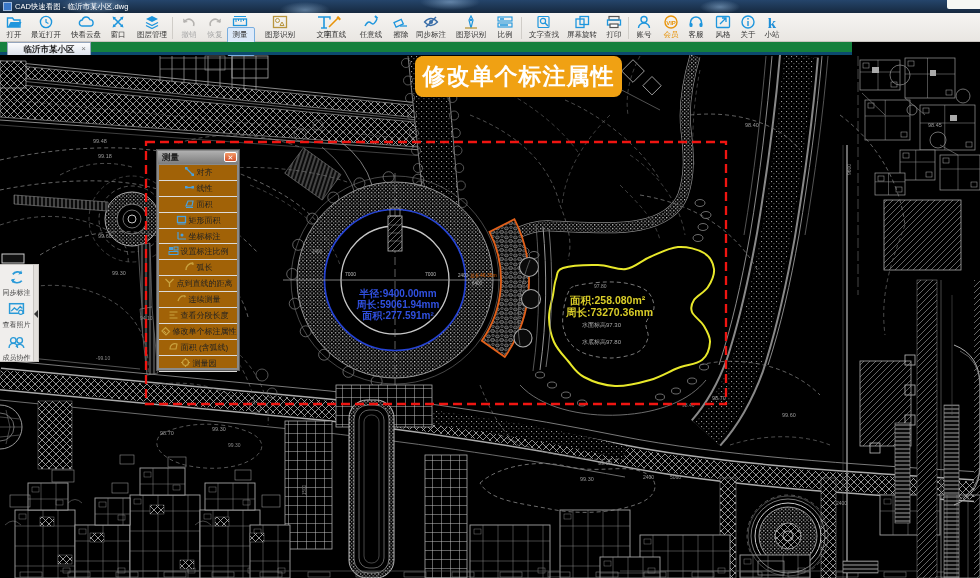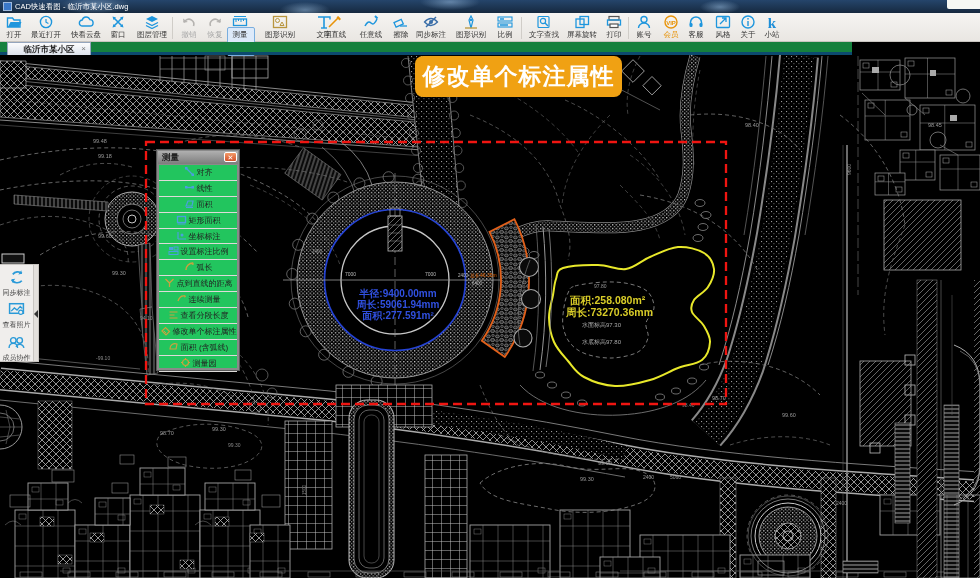--- a/index.html
+++ b/index.html
@@ -42,21 +42,21 @@
   .sbitem .lb{font-size:7px;color:#444;display:block;margin-top:0px;white-space:nowrap;}
   #sbarrow{position:absolute;left:34px;top:264px;width:5px;height:98px;background:#e3e0dc;border:1px solid #c9c6c2;border-left:none;box-sizing:border-box;}
   #sbarrow:after{content:"";position:absolute;left:0px;top:45px;border-right:4px solid #333;border-top:4px solid transparent;border-bottom:4px solid transparent;}
   
   #panel{position:absolute;left:156px;top:149px;width:84px;height:222px;background:#8a8a8a;
      border:1px solid #5a5a5a;box-shadow:1px 2px 3px rgba(0,0,0,.6);box-sizing:border-box;}
   #ptitle{position:absolute;left:1px;top:1px;right:1px;height:13px;background:linear-gradient(#b0b0b0,#7d7d7d);
      color:#222;font-size:8.5px;font-weight:bold;line-height:13px;padding-left:4px;box-sizing:border-box;}
   #pclose{position:absolute;right:2px;top:1.5px;width:13px;height:10px;background:linear-gradient(#f29a68,#d4502a);
      border:1px solid #fff;border-radius:2px;color:#fff;font-size:7px;line-height:9px;text-align:center;box-sizing:border-box;}
-  #pbody{position:absolute;left:2px;top:15px;right:2px;bottom:2px;background:#22c55e;}
+  #pbody{position:absolute;left:2px;top:15px;right:2px;bottom:2px;background:#a16207;}
   .prow{height:15.9px;border-bottom:1px solid #dddbd9;box-sizing:border-box;text-align:center;
      font-size:8px;color:#222;line-height:15px;white-space:nowrap;}
   .prow svg{vertical-align:-2px;margin-right:2px;}
 </style>
 
 </head>
 <body>
 <div id="app">
   <div id="canvas">
   <svg width="980" height="523" viewBox="0 0 980 523">

